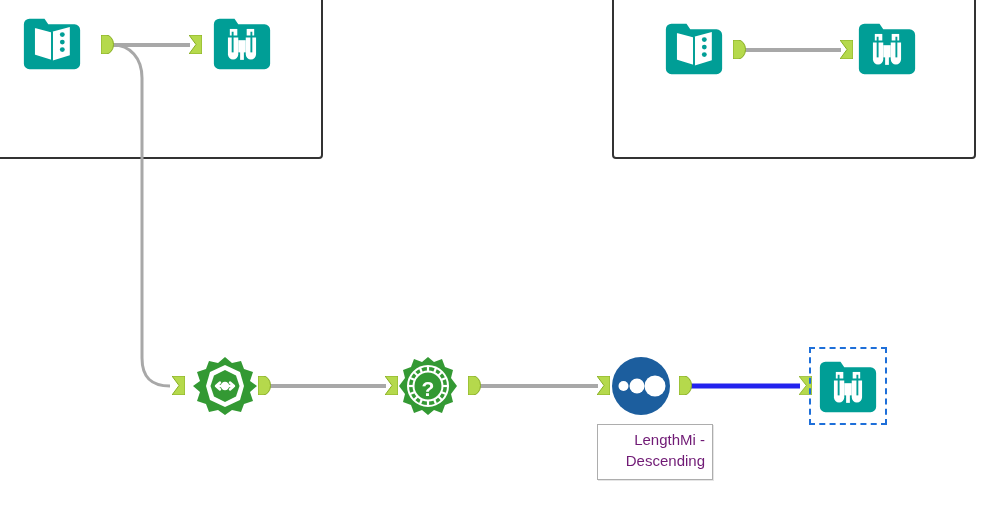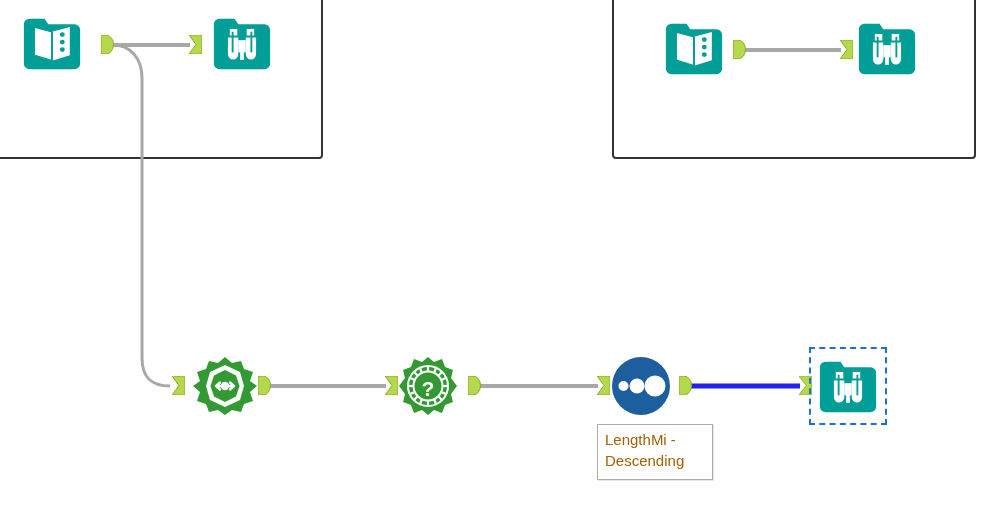--- a/index.html
+++ b/index.html
@@ -54,23 +54,24 @@
   
   .annotation {
     position: absolute;
     background: #ffffff;
     border: 1px solid #adadad;
     box-shadow: 1px 1px 0 rgba(0,0,0,0.10);
     padding: 4px 7px 5px 7px;
     font-family: "Liberation Sans", sans-serif;
     font-size: 15px;
     line-height: 1.42;
-    color: #a16207;
+    color: #701a75;
     white-space: pre-line;
     box-sizing: border-box;
+    text-align: right;
   }
 </style>
 </head>
 <body>
 
 <div id="canvas">
 
   <div class="tool-container" style="left:-10px; top:-14px; width:333px; height:173px;"></div>
   <div class="tool-container" style="left:612px; top:-14px; width:364px; height:173px;"></div>
 

